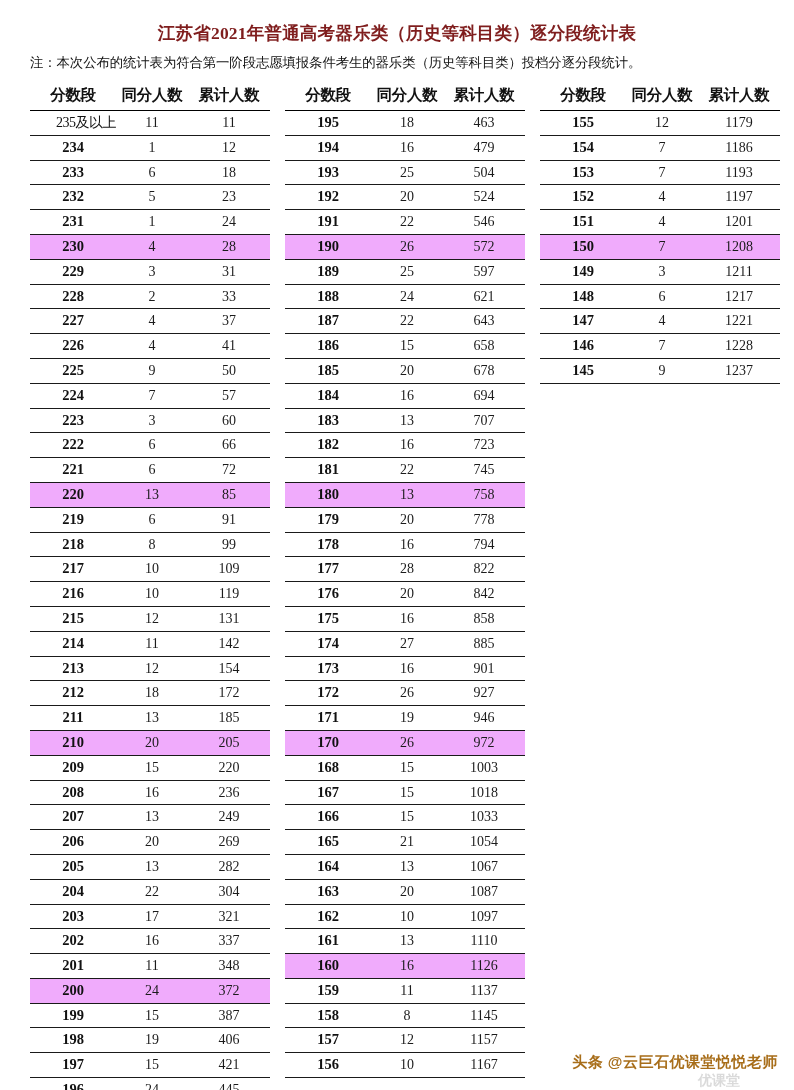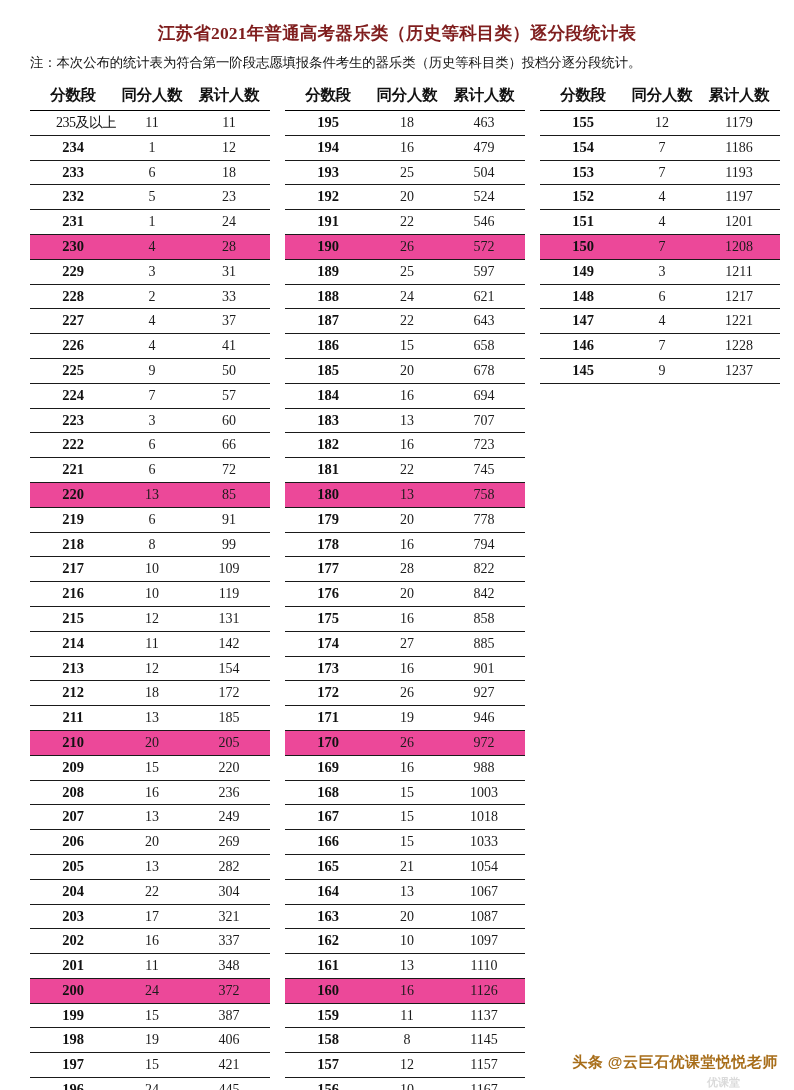--- a/index.html
+++ b/index.html
@@ -91,21 +91,21 @@
     font-weight: normal;
     font-size: 14px;
     letter-spacing: -0.5px;
     text-align: right;
   }
   table.stat-table td.num {
     font-weight: normal;
     color: #1b1b1b;
   }
   table.stat-table tr.shaded td {
-    background: #ec4899;
+    background: #f0abfc;
   }
   table.stat-table tr.last-row td {
     border-bottom: 1.1px solid #1a1a1a;
   }
 
   
   #watermark {
     position: absolute;
     right: 16px;
     bottom: 18px;
@@ -115,21 +115,21 @@
     color: #a16207;
     opacity: 0.92;
     white-space: nowrap;
     letter-spacing: 0.5px;
   }
   #watermark-faint {
     position: absolute;
     right: 54px;
     bottom: 0px;
     font-family: "Liberation Sans", "DejaVu Sans", sans-serif;
-    font-size: 11px;
+    font-size: 14px;
     font-weight: bold;
     color: #bdbdbd;
     opacity: 0.55;
     white-space: nowrap;
   }
 </style>
 </head>
 <body>
 
 <h1 id="doc-title">江苏省2021年普通高考器乐类（历史等科目类）逐分段统计表</h1>
@@ -493,25 +493,20 @@
             <td class="score">171</td>
             <td class="num">19</td>
             <td class="num">946</td>
           </tr>
           <tr class="shaded">
             <td class="score">170</td>
             <td class="num">26</td>
             <td class="num">972</td>
           </tr>
           <tr>
-            <td class="score">169</td>
-            <td class="num">16</td>
-            <td class="num">988</td>
-          </tr>
-          <tr>
             <td class="score">168</td>
             <td class="num">15</td>
             <td class="num">1003</td>
           </tr>
           <tr>
             <td class="score">167</td>
             <td class="num">15</td>
             <td class="num">1018</td>
           </tr>
           <tr>

